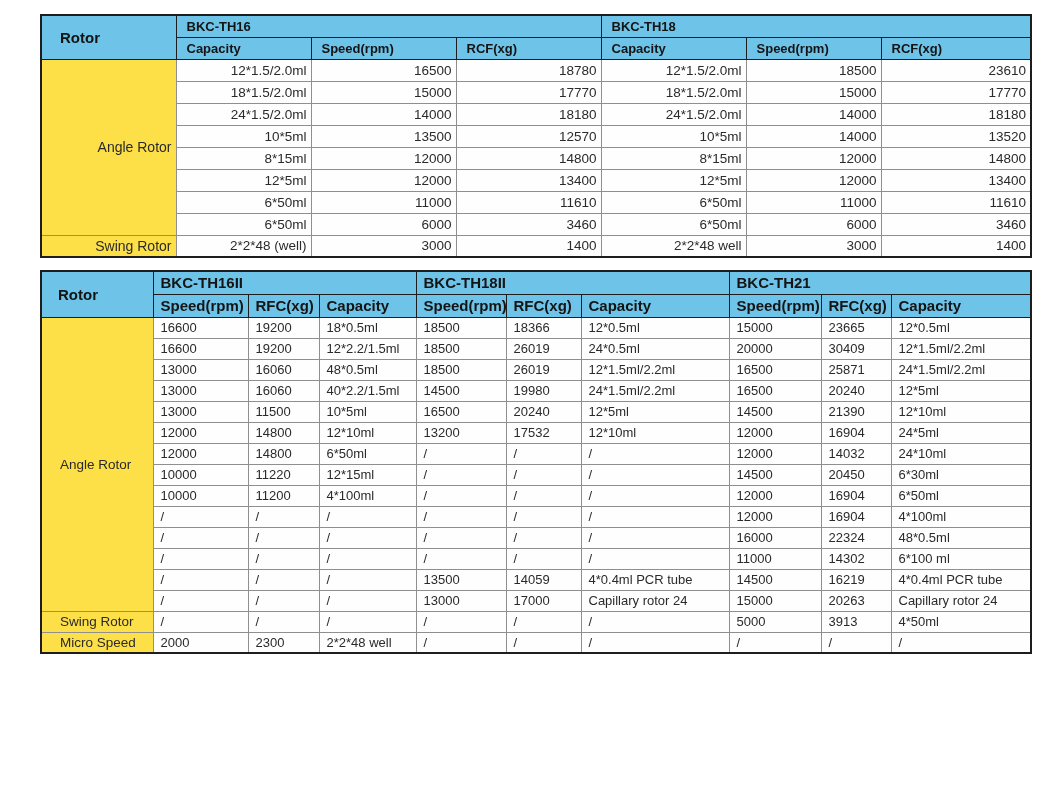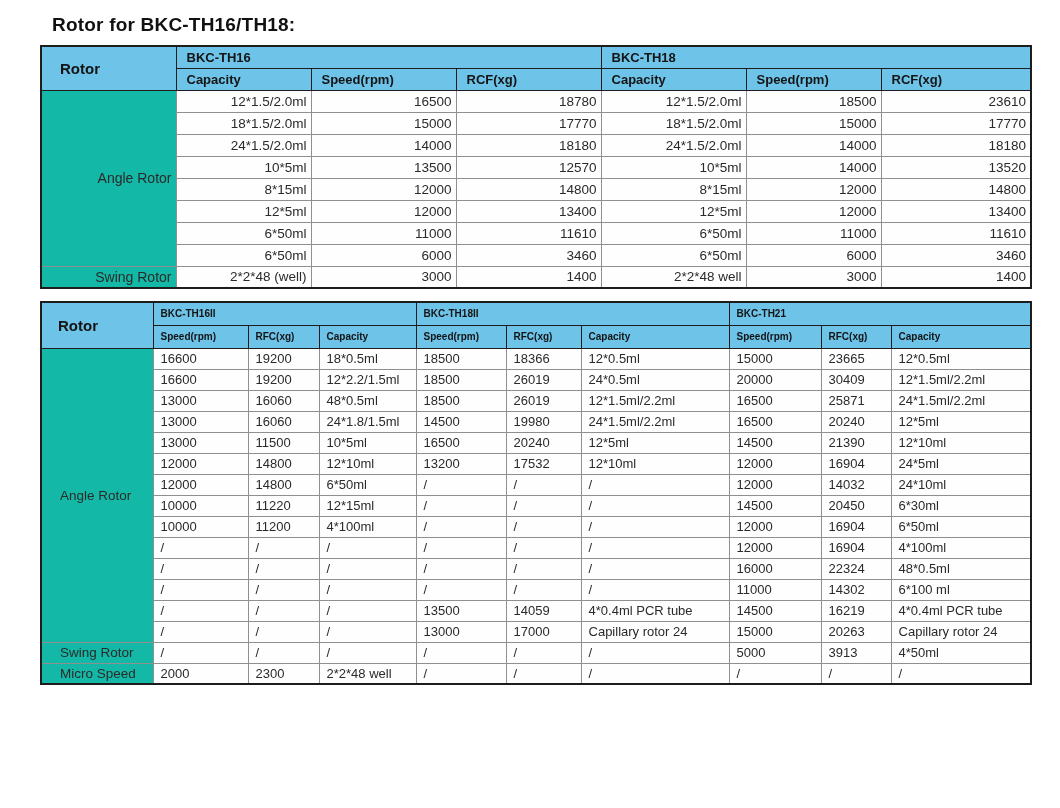--- a/index.html
+++ b/index.html
@@ -25,39 +25,38 @@
   table.spec thead th {
     background: var(--header-bg, #6ec3e8);
     border: 1px solid #1d1d1d;
     font-weight: bold; color: #141414;
   }
   table.spec tbody td {
     border: 1px solid #8f8f8f;
     background: #fefefe; color: #2a2a2a;
   }
   table.spec tbody tr.section-start td { border-top: 1px solid #454545; }
-  table.spec tbody td.row-label { background: #14b8a6; }
+  table.spec tbody td.row-label { background: #fde047; }
 
   
   .t1 thead th { height: 22px; font-size: 13px; padding: 1px 4px 1px 10px; }
   .t1 thead th.rotor-head { font-size: 15px; padding-left: 18px; }
   .t1 tbody td { height: 22px; font-size: 13.5px; padding: 1px 4px 1px 10px; text-align: right; }
   .t1 tbody td.row-label { padding-left: 23px; font-size: 14px; }
 
   
-  .t2 thead th { height: 23px; font-size: 10px; padding: 1px 3px 1px 7px; }
+  .t2 thead th { height: 23px; font-size: 15px; padding: 1px 3px 1px 7px; }
   .t2 thead th.rotor-head { font-size: 15px; padding-left: 16px; }
   .t2 tbody td { height: 21px; font-size: 13px; padding: 1px 3px 1px 7px; }
   .t2 tbody td.row-label { padding-left: 18px; font-size: 13.5px; }
 </style>
 </head>
 <body>
 
 <div class="page">
-  <h2 class="tbl-title">Rotor for BKC-TH16/TH18:</h2>
   <table id="t1" class="spec t1">
       <colgroup>
         <col style="width: 135px;">
         <col style="width: 135px;">
         <col style="width: 145px;">
         <col style="width: 145px;">
         <col style="width: 145px;">
         <col style="width: 135px;">
         <col style="width: 150px;">
       </colgroup>
@@ -217,21 +216,21 @@
           <td class="cell">18500</td>
           <td class="cell">26019</td>
           <td class="cell">12*1.5ml/2.2ml</td>
           <td class="cell">16500</td>
           <td class="cell">25871</td>
           <td class="cell">24*1.5ml/2.2ml</td>
         </tr>
         <tr>
           <td class="cell">13000</td>
           <td class="cell">16060</td>
-          <td class="cell">24*1.8/1.5ml</td>
+          <td class="cell">40*2.2/1.5ml</td>
           <td class="cell">14500</td>
           <td class="cell">19980</td>
           <td class="cell">24*1.5ml/2.2ml</td>
           <td class="cell">16500</td>
           <td class="cell">20240</td>
           <td class="cell">12*5ml</td>
         </tr>
         <tr>
           <td class="cell">13000</td>
           <td class="cell">11500</td>

